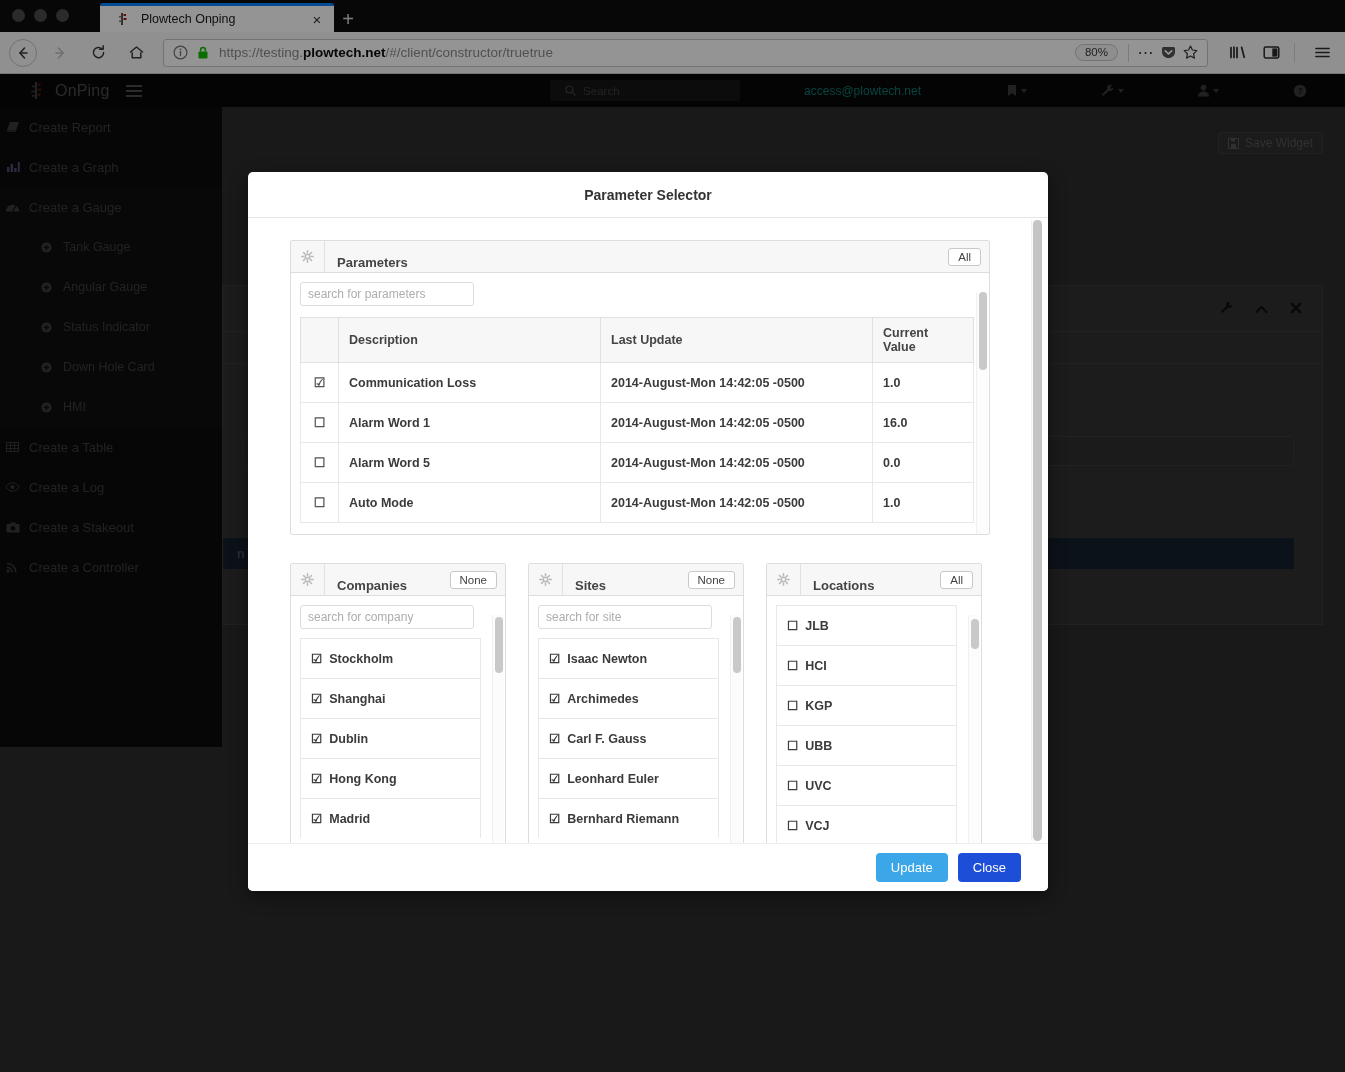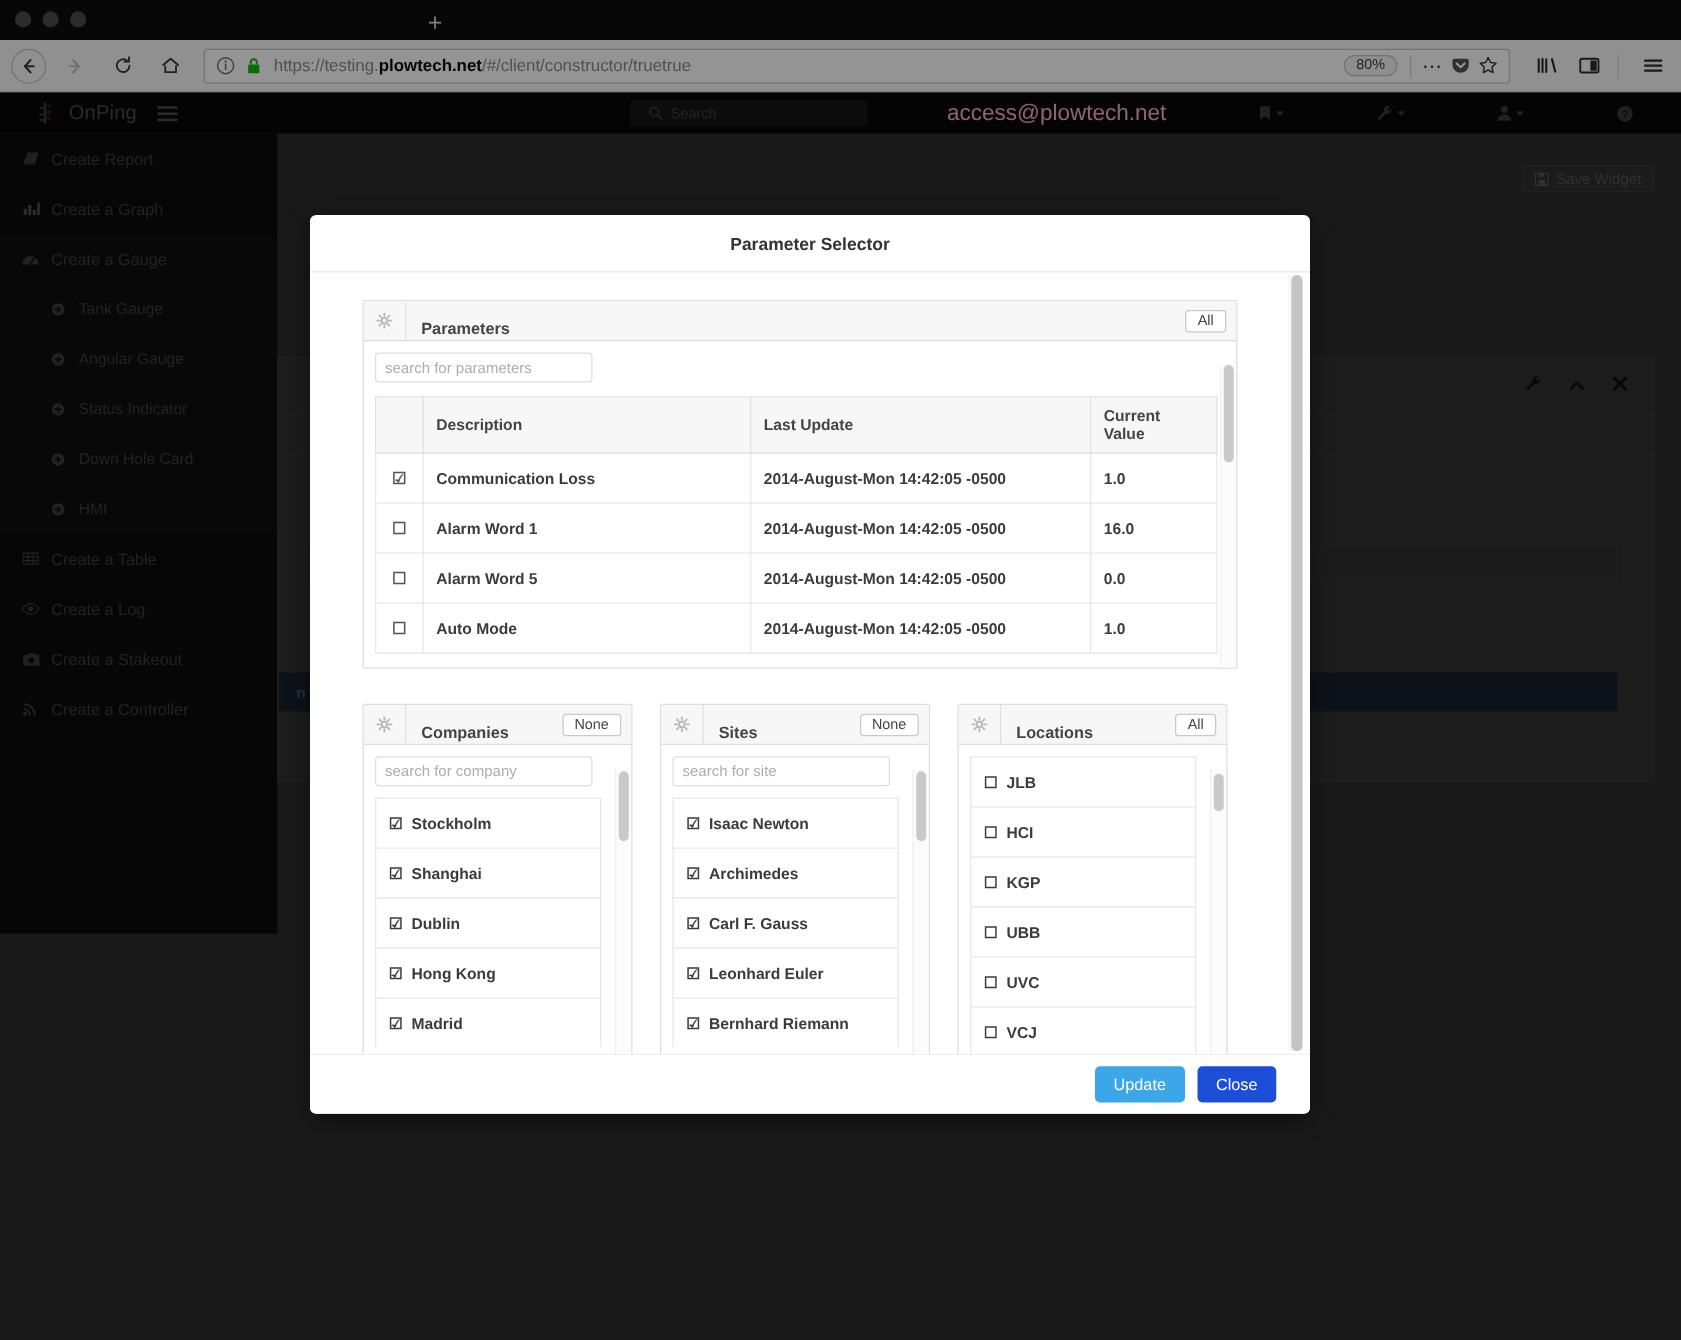--- a/index.html
+++ b/index.html
@@ -91,39 +91,39 @@
   .brand-burger { margin-left: 16px; width: 16px; display: flex; flex-direction: column; gap: 3px; }
   .brand-burger i { display: block; height: 2px; background: #4a4a4a; }
 
   .topbar-spacer { flex: 1 1 auto; }
   .top-search {
     width: 190px; height: 21px; background: #161616; border-radius: 3px;
     display: flex; align-items: center; padding: 0 8px; flex: 0 0 auto;
   }
   .top-search .mag { width: 11px; height: 11px; flex: 0 0 auto; }
   .top-search span { font-size: 11.5px; color: #3e3e3e; margin-left: 7px; }
-  .top-user { font-size: 18px; color: #f9a8d4; margin: 0 0 0 24px; flex: 0 0 auto; }
+  .top-user { font-size: 12px; color: #0f766e; margin: 0 12px 0 24px; flex: 0 0 auto; }
   .top-icon {
     display: flex; align-items: center; gap: 4px; color: #3a3a3a;
     font-size: 12px; margin-left: 34px; flex: 0 0 auto;
   }
   .top-icon.last { margin-right: 38px; }
   .caret-d {
     width: 0; height: 0; border-left: 3.5px solid transparent;
     border-right: 3.5px solid transparent; border-top: 4px solid #3a3a3a;
   }
 
   
   .sidebar {
     position: absolute; left: 0; top: 107px; width: 222px; height: 640px;
     background: #0c0c0c;
   }
   .side-item {
     display: flex; align-items: center; height: 40px;
-    font-size: 13px; color: #3c3c3c; padding-left: 16px;
+    font-size: 13px; color: #3c3c3c; padding-left: 4px;
   }
   .side-item.sub { padding-left: 38px; font-size: 12.5px; }
   .side-ico { width: 17px; flex: 0 0 auto; display: flex; align-items: center; justify-content: center; color: #3a3a3a; }
   .side-label { margin-left: 8px; white-space: nowrap; }
   .side-group { background: #0f0f0f; }
 
   
   .content {
     position: absolute; left: 222px; top: 107px; width: 1123px; height: 965px;
     background: #2b2b2b;
@@ -258,20 +258,33 @@
 </head>
 <body>
 
 <div class="browser">
 
   <div class="tabstrip">
     <div class="winbtns">
       <div class="winbtn"></div>
       <div class="winbtn"></div>
       <div class="winbtn"></div>
+    </div>
+    <div class="tab">
+      <span class="tab-favicon">
+        <svg width="16" height="16" viewBox="0 0 16 16">
+          <path d="M5 2h2v12H5z" fill="#555"></path>
+            <path d="M7.5 3h2.5v2H7.5z" fill="#b11"></path>
+          <path d="M7.5 7h3v2h-3z" fill="#b11"></path>
+            <path d="M3 5h2.5v1.5H3z" fill="#777"></path>
+          <path d="M3 9.5h3V11H3z" fill="#777"></path>
+        </svg>
+      </span>
+      <span class="tab-title">Plowtech Onping</span>
+      <span class="tab-close">×</span>
     </div>
     <div class="newtab">+</div>
   </div>
 
   <div class="navbar">
     <div class="navbtn back">
       <svg width="16" height="16" viewBox="0 0 16 16">
           <path d="M9.5 3L5 8l4.5 5" stroke="#3b3b3b" stroke-width="1.6" fill="none" stroke-linecap="round" stroke-linejoin="round"></path>
           <path d="M5 8h7" stroke="#3b3b3b" stroke-width="1.6" fill="none" stroke-linecap="round"></path>
         </svg>

